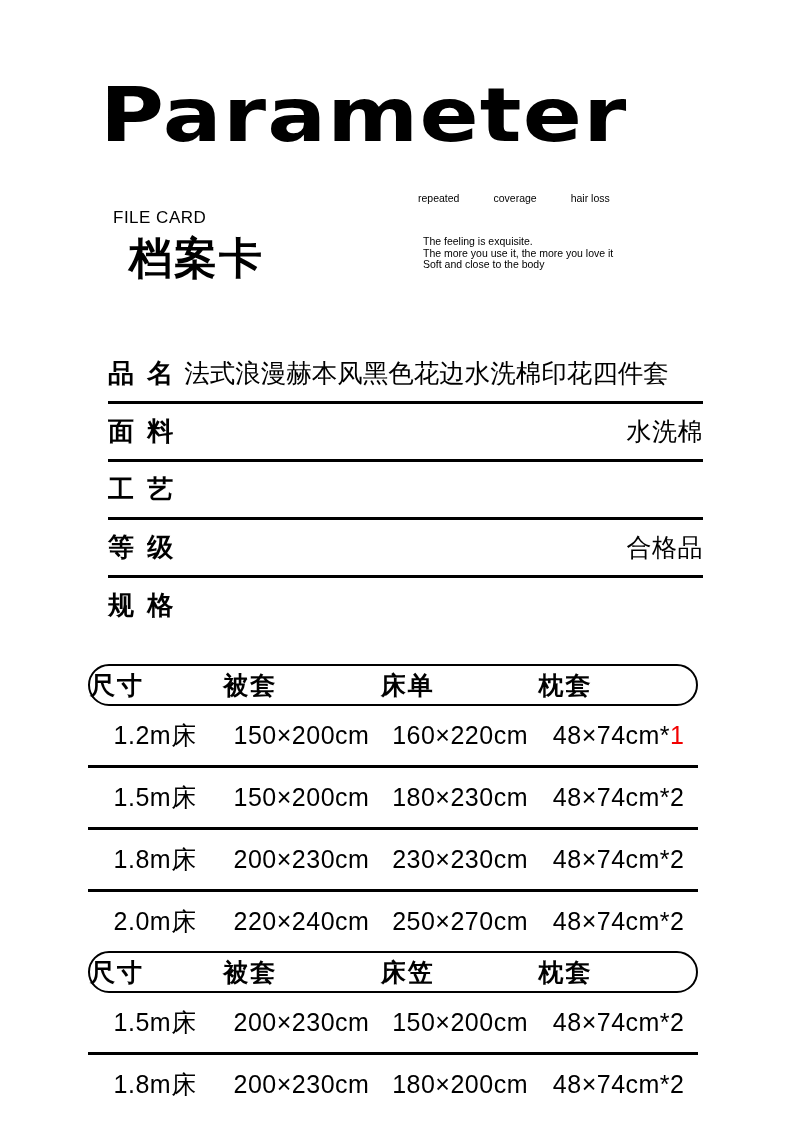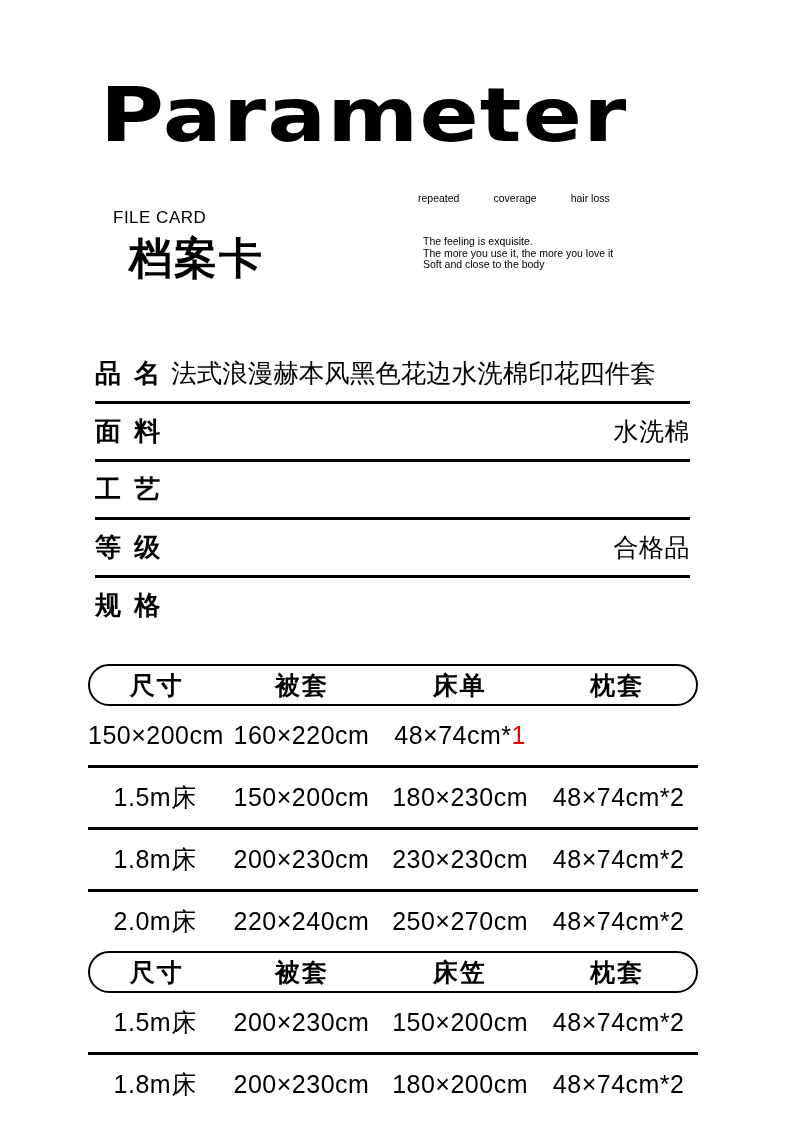--- a/index.html
+++ b/index.html
@@ -25,35 +25,35 @@
     font-size:43px; font-weight:bold; letter-spacing:2px;margin-left:19px;
   }
   .keywords {
     position:absolute; left:418px; top:192px;
     font-size:10.5px; display:flex; gap:34px;
   }
   .tagline {
     position:absolute; left:423px; top:236px;
     font-size:10.5px; line-height:11.5px;
   }
-  .attrs { position:absolute; left:95px; top:346px; width:595px; }
+  .attrs { position:absolute; left:108px; top:346px; width:595px; }
   .attr-row {
     display:flex; align-items:center;
     height:55px; border-bottom:3px solid #000;
     font-size:26px; white-space:nowrap;
   }
   .attr-row.no-line { border-bottom:none; }
   .attr-label { font-weight:bold; letter-spacing:3px; }
   .attr-value { margin-left:auto; font-size:25px; letter-spacing:0.5px; }
   .attr-row.inline .attr-value-inline { margin-left:8px; font-size:25.5px; }
   .tables { position:absolute; left:88px; top:664px; width:610px; }
   .pill {
     height:38px; border:2.5px solid #000; border-radius:24px;
     display:grid; grid-template-columns:22% 26% 26% 26%;
-    align-items:center; text-align:center;
+    align-items:center; text-align:left;
     font-weight:bold; font-size:25px; letter-spacing:2px;
   }
   .trow {
     display:grid; grid-template-columns:22% 26% 26% 26%;
     align-items:center; text-align:center;
     font-size:25px; height:59px; letter-spacing:0.5px;
   }
   .trow.sep { border-bottom:3.5px solid #000; }
   .count-red { color:#f20000; }
   .cell { white-space:nowrap; }
@@ -105,20 +105,21 @@
   <div class="tables">
 
     <div class="pill">
       <span class="cell">尺寸</span>
       <span class="cell">被套</span>
       <span class="cell">床单</span>
       <span class="cell">枕套</span>
     </div>
 
     <div class="trow sep">
+      <span class="cell">1.2m床</span>
       <span class="cell">150×200cm</span>
       <span class="cell">160×220cm</span>
       <span class="cell"><span>48×74cm*</span><span class="count-red">1</span></span>
     </div>
 
     <div class="trow sep">
       <span class="cell">1.5m床</span>
       <span class="cell">150×200cm</span>
       <span class="cell">180×230cm</span>
       <span class="cell"><span>48×74cm*</span><span>2</span></span>

